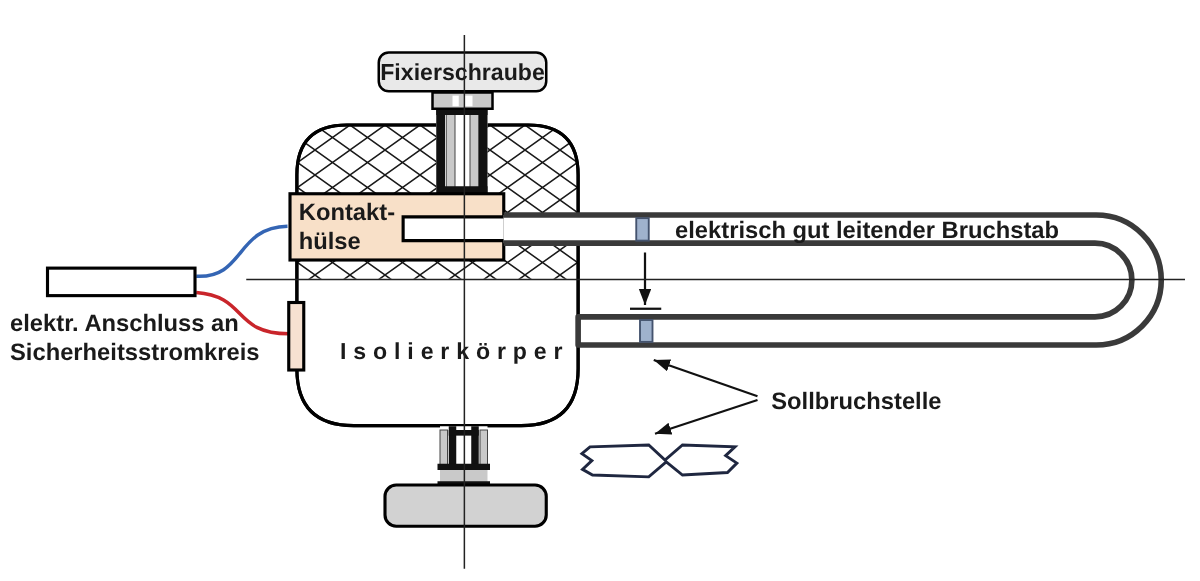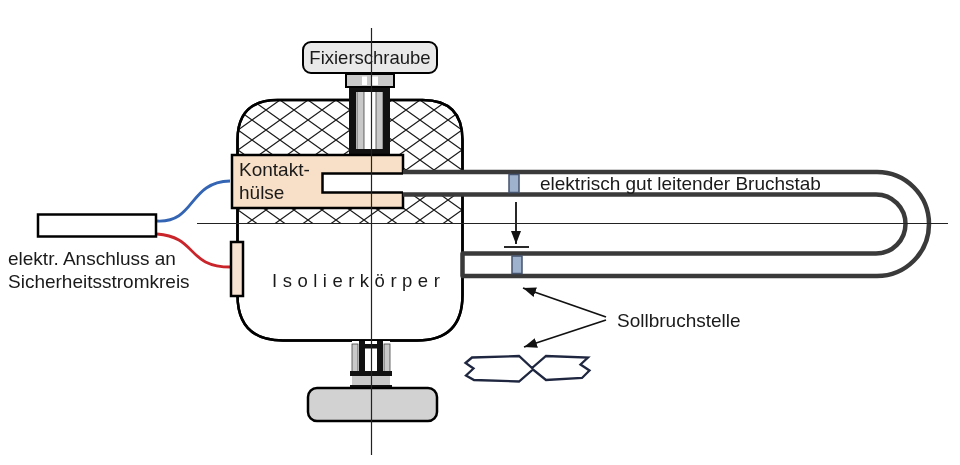--- a/index.html
+++ b/index.html
@@ -1,17 +1,17 @@
 <!DOCTYPE html>
 <html><head>
 <meta charset="utf-8">
 <style>
   html,body{margin:0;padding:0;background:#fff;}
   .canvas{position:relative;width:960px;height:465px;background:#ffffff;overflow:hidden;
-          font-family:"Liberation Sans", sans-serif;}
+          font-family:"Liberation Sans", sans-serif;font-weight:bold;}
   svg{display:block;}
   svg text{font-family:"Liberation Sans", sans-serif;fill:#1a1a1a;}
   .lbl{font-size:19px;}
   .lbl-spaced{font-size:18.5px;letter-spacing:5.5px;}
   .lbl-box{font-size:18.5px;}
 </style>
 </head>
 <body>
 
 <div class="canvas">

